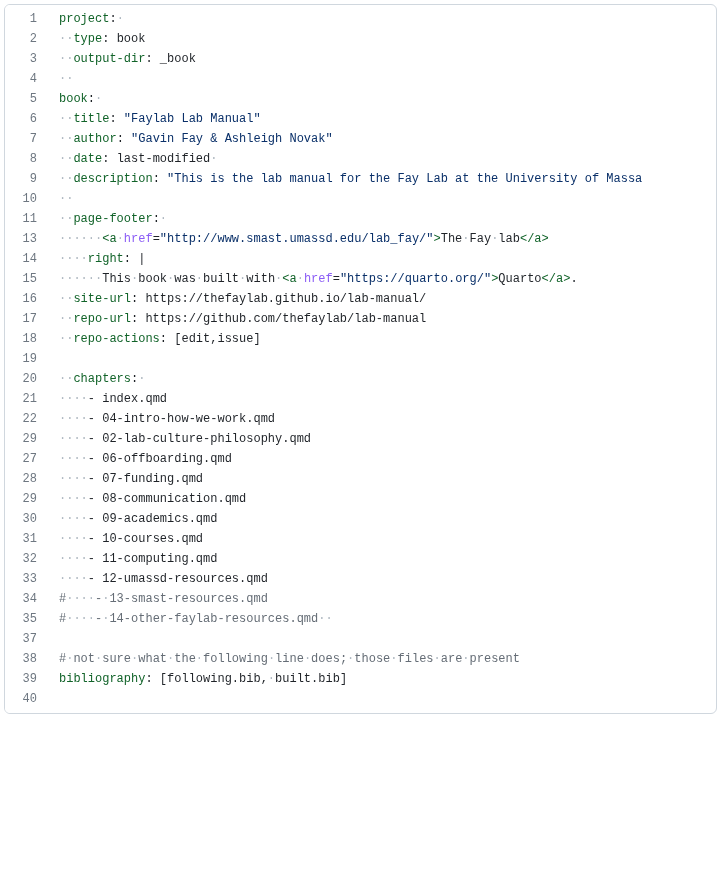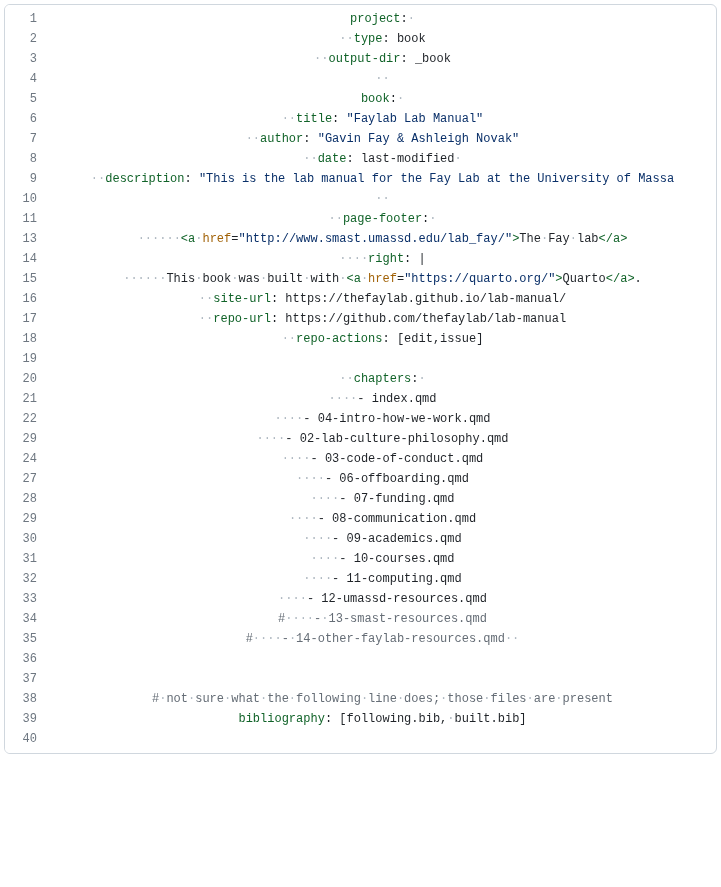--- a/index.html
+++ b/index.html
@@ -24,28 +24,27 @@
     text-align: right;
     padding-right: 12px;
     color: #6e7781;
     user-select: none;
     background: #ffffff;
   }
   td.line {
     padding-left: 10px;
     padding-right: 10px;
     overflow: hidden;
-    text-align: center;
   }
   .ws { color: #afb8c1; }
   .key { color: #116329; }
   .str { color: #0a3069; }
   .cmt { color: #656d76; }
   .tag { color: #116329; }
-  .attr { color: #a16207; }
+  .attr { color: #8b5cf6; }
   .plain { color: #1f2328; }
   tr:first-child td { padding-top: 4px; }
   tr:last-child td { padding-bottom: 4px; }
 </style>
 </head>
 <body>
 
 <div class="code-view">
   <table>
     <tbody id="code-body">
@@ -131,24 +130,20 @@
         </tr>
         <tr>
           <td class="gut">22</td>
           <td class="line"><span class="ws">····</span><span class="plain">- </span><span class="plain">04-intro-how-we-work.qmd</span></td>
         </tr>
         <tr>
           <td class="gut">29</td>
           <td class="line"><span class="ws">····</span><span class="plain">- </span><span class="plain">02-lab-culture-philosophy.qmd</span></td>
         </tr>
         <tr>
-          <td class="gut">24</td>
-          <td class="line"><span class="ws">····</span><span class="plain">- </span><span class="plain">03-code-of-conduct.qmd</span></td>
-        </tr>
-        <tr>
           <td class="gut">27</td>
           <td class="line"><span class="ws">····</span><span class="plain">- </span><span class="plain">06-offboarding.qmd</span></td>
         </tr>
         <tr>
           <td class="gut">28</td>
           <td class="line"><span class="ws">····</span><span class="plain">- </span><span class="plain">07-funding.qmd</span></td>
         </tr>
         <tr>
           <td class="gut">29</td>
           <td class="line"><span class="ws">····</span><span class="plain">- </span><span class="plain">08-communication.qmd</span></td>
@@ -171,24 +166,20 @@
         </tr>
         <tr>
           <td class="gut">34</td>
           <td class="line"><span class="cmt">#</span><span class="ws">····</span><span class="cmt">-</span><span class="ws">·</span><span class="cmt">13-smast-resources.qmd</span></td>
         </tr>
         <tr>
           <td class="gut">35</td>
           <td class="line"><span class="cmt">#</span><span class="ws">····</span><span class="cmt">-</span><span class="ws">·</span><span class="cmt">14-other-faylab-resources.qmd</span><span class="ws">··</span></td>
         </tr>
         <tr>
-          <td class="gut">36</td>
-          <td class="line">&nbsp;</td>
-        </tr>
-        <tr>
           <td class="gut">37</td>
           <td class="line">&nbsp;</td>
         </tr>
         <tr>
           <td class="gut">38</td>
           <td class="line"><span class="cmt">#</span><span class="ws">·</span><span class="cmt">not</span><span class="ws">·</span><span class="cmt">sure</span><span class="ws">·</span><span class="cmt">what</span><span class="ws">·</span><span class="cmt">the</span><span class="ws">·</span><span class="cmt">following</span><span class="ws">·</span><span class="cmt">line</span><span class="ws">·</span><span class="cmt">does;</span><span class="ws">·</span><span class="cmt">those</span><span class="ws">·</span><span class="cmt">files</span><span class="ws">·</span><span class="cmt">are</span><span class="ws">·</span><span class="cmt">present</span></td>
         </tr>
         <tr>
           <td class="gut">39</td>
           <td class="line"><span class="key">bibliography</span><span class="plain">: [</span><span class="plain">following.bib</span><span class="plain">,</span><span class="ws">·</span><span class="plain">built.bib</span><span class="plain">]</span></td>

